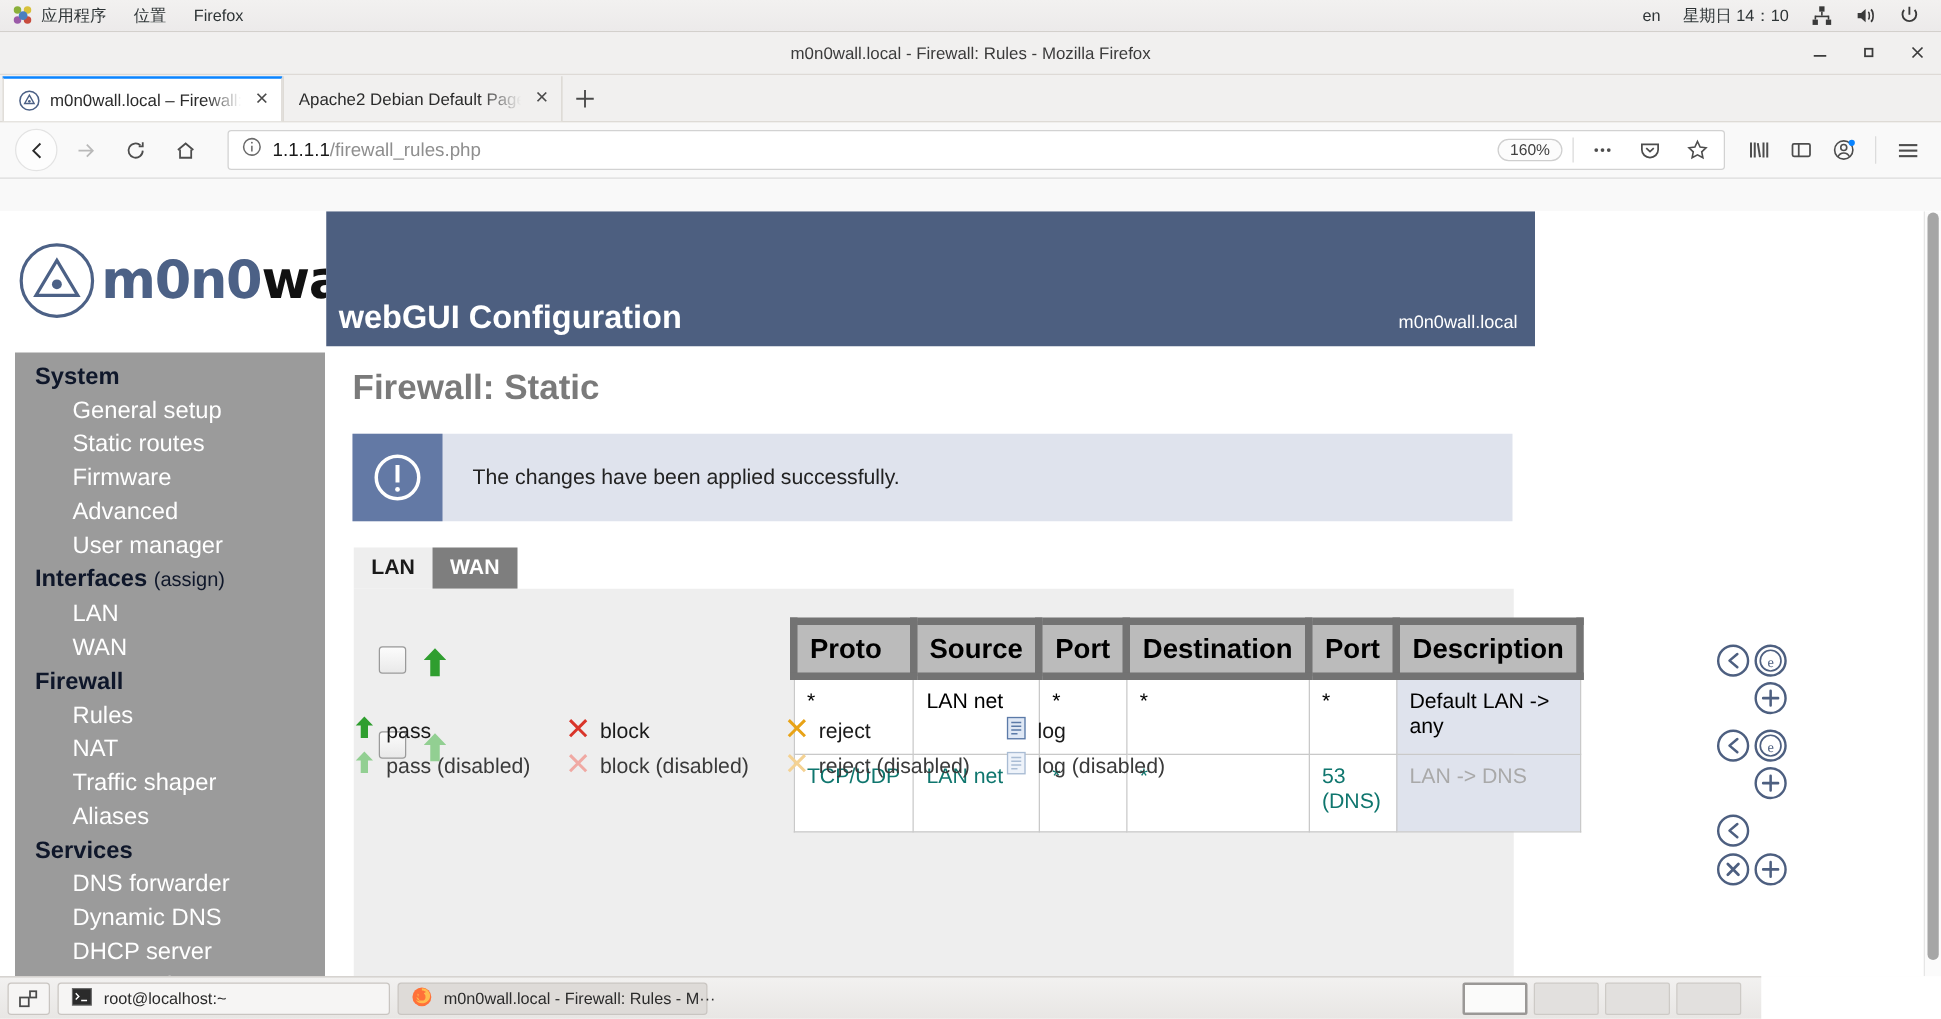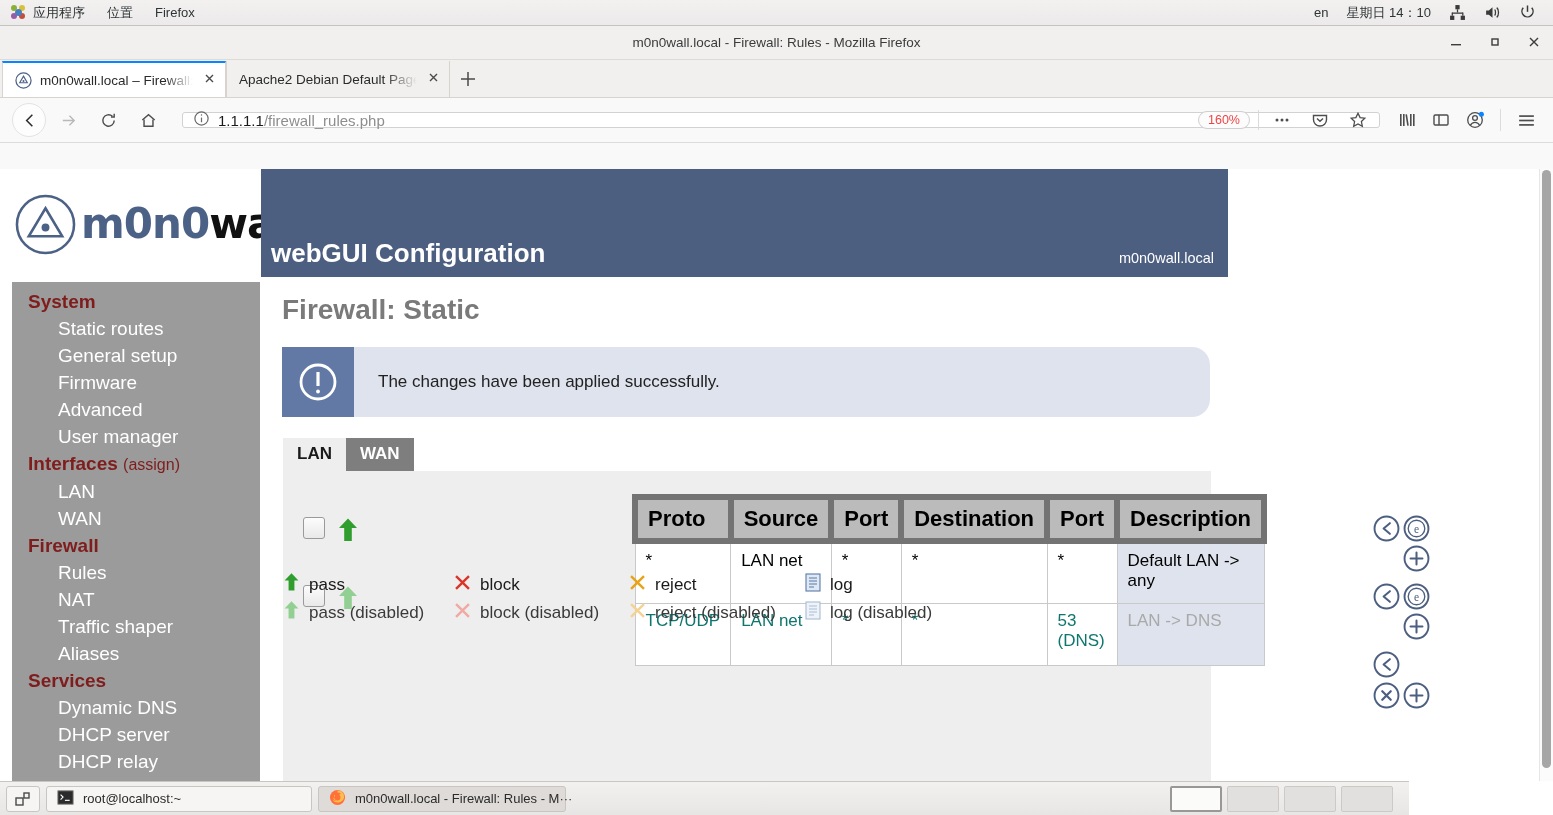--- a/index.html
+++ b/index.html
@@ -82,28 +82,28 @@
 
   
   #ff-navbar {
     height: 45px; background: #f9f9f9; display: flex; align-items: center;
     padding: 0 12px; gap: 4px; border-bottom: 1px solid #dcdcdc;
   }
   .navbtn { width: 36px; height: 34px; display: flex; align-items: center; justify-content: center; color: #4d4d4d; }
   .navbtn.back { border: 1px solid #e3e3e3; border-radius: 50%; width: 34px; background: #fdfdfd; }
   .navbtn.disabled { color: #b9b9b9; }
   #urlbar {
-    flex: 1; height: 16px; margin: 0 8px 0 12px;
+    flex: 1; height: 32px; margin: 0 8px 0 12px;
     background: #ffffff; border: 1px solid #d2d2d2; border-radius: 3px;
     display: flex; align-items: center; padding: 0 6px 0 10px; gap: 8px;
   }
   #urlbar .url-text { flex: 1; font-size: 15px; color: #8e8e8e; white-space: nowrap; }
   #urlbar .url-text b { color: #1a1a1a; font-weight: 400; }
   .zoom-badge {
-    font-size: 12.5px; color: #ef4444; border: 1px solid #cfcfcf;
+    font-size: 12.5px; color: #404040; border: 1px solid #cfcfcf;
     border-radius: 11px; padding: 1px 9px; background: #fcfcfc;
   }
   .urlbar-sep { width: 1px; height: 20px; background: #dadada; }
   .icon-btn { width: 30px; height: 30px; display: flex; align-items: center; justify-content: center; color: #4d4d4d; }
   .toolbar-sep { width: 1px; height: 22px; background: #dcdcdc; margin: 0 6px; }
 
   
   #page {
     position: absolute; left: 0; top: 143px; width: 1553px; height: 612px;
     background: #ffffff; overflow: hidden;
@@ -127,21 +127,21 @@
     letter-spacing: -1px; margin-left: 4px; line-height: 1; }
   .m0n0-word .blue { color: #4c6186; }
   .m0n0-word .blk { color: #111111; }
   .m0n0-word sup { font-size: 11px; vertical-align: super; color: #4c6186; }
 
   #sidebar {
     position: absolute; left: 12px; top: 113px; width: 248px; height: 499px;
     background: #9b9b9b; padding: 6px 0 0 0; overflow: hidden;
   }
   .nav-head {
-    color: #7f1d1d; font-weight: bold; font-size: 19px; padding: 1px 0 1px 16px; line-height: 25px;
+    color: #0f172a; font-weight: bold; font-size: 19px; padding: 1px 0 1px 16px; line-height: 25px;
   }
   .nav-head .assign { font-weight: normal; font-size: 16px; }
   .nav-item {
     color: #ffffff; font-size: 19px; padding: 1px 0 1px 46px; line-height: 25px; white-space: nowrap;
   }
 
   
   #content { position: absolute; left: 261px; top: 0; width: 1277px; height: 612px; background: #ffffff; }
   #content-head {
     position: absolute; left: 0; top: 0; width: 967px; height: 108px;
@@ -152,21 +152,21 @@
   }
   #content-head .host { position: absolute; right: 14px; bottom: 11px; font-size: 14.5px; }
 
   #page-title {
     position: absolute; left: 21px; top: 125px; font-size: 28px;
     color: #7a7a7a; font-weight: bold;
   }
 
   #alert-box {
     position: absolute; left: 21px; top: 178px; width: 928px; height: 70px;
-    background: #dfe3ed; display: flex; align-items: stretch; border-radius: 18px;
+    background: #dfe3ed; display: flex; align-items: stretch;
   }
   #alert-icon {
     width: 72px; flex: 0 0 72px; background: #6379a5;
     display: flex; align-items: center; justify-content: center;
   }
   #alert-text { display: flex; align-items: center; padding-left: 24px; font-size: 17px; color: #222222; }
 
   #tabs { position: absolute; left: 22px; top: 269px; display: flex; align-items: flex-end; }
   .ftab {
     font-size: 17px; font-weight: bold; padding: 6px 14px 7px 14px; line-height: 20px;
@@ -441,34 +441,35 @@
             <circle cx="32" cy="32" r="29" fill="none" stroke="#4c6186" stroke-width="2.6"></circle>
             <path d="M32 15.5L49 44H15z" fill="none" stroke="#4c6186" stroke-width="2.6"></path>
             <circle cx="32" cy="35" r="4" fill="#4c6186"></circle>
           </svg>
       </span>
       <span class="m0n0-word"><span class="blue">m0n0</span><span class="blk">wall</span><sup>®</sup></span>
     </div>
 
     <div id="sidebar">
       <div class="nav-head"><span>System</span></div>
+      <div class="nav-item"><span>General setup</span></div>
       <div class="nav-item"><span>Static routes</span></div>
-      <div class="nav-item"><span>General setup</span></div>
       <div class="nav-item"><span>Firmware</span></div>
       <div class="nav-item"><span>Advanced</span></div>
       <div class="nav-item"><span>User manager</span></div>
       <div class="nav-head"><span>Interfaces</span> <span class="assign">(assign)</span></div>
       <div class="nav-item"><span>LAN</span></div>
       <div class="nav-item"><span>WAN</span></div>
       <div class="nav-head"><span>Firewall</span></div>
       <div class="nav-item"><span>Rules</span></div>
       <div class="nav-item"><span>NAT</span></div>
       <div class="nav-item"><span>Traffic shaper</span></div>
       <div class="nav-item"><span>Aliases</span></div>
       <div class="nav-head"><span>Services</span></div>
+      <div class="nav-item"><span>DNS forwarder</span></div>
       <div class="nav-item"><span>Dynamic DNS</span></div>
       <div class="nav-item"><span>DHCP server</span></div>
       <div class="nav-item"><span>DHCP relay</span></div>
 
     </div>
 
     <div id="content">
 
       <div id="content-head">
         <div class="gui-title">webGUI Configuration</div>

